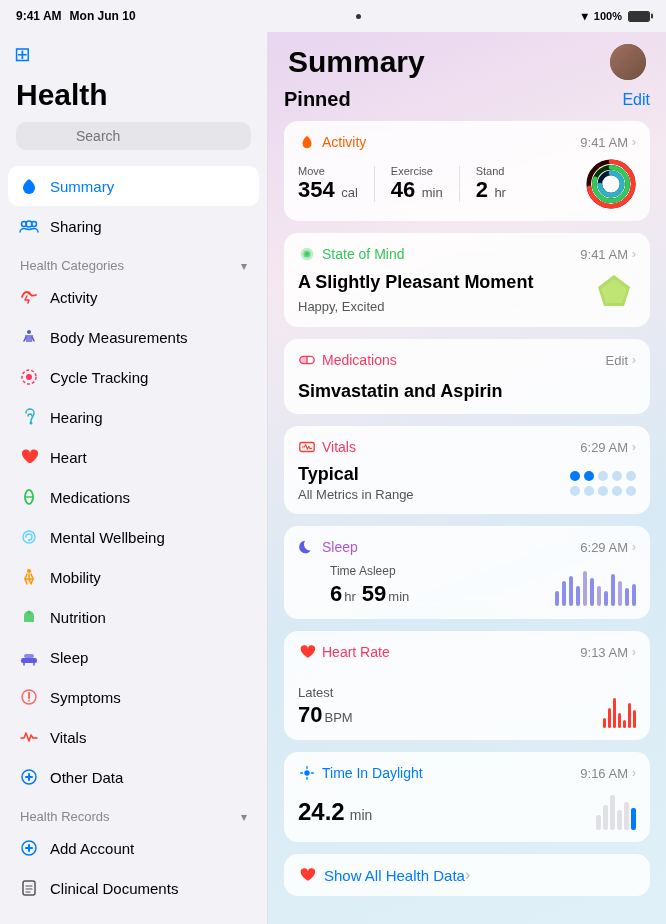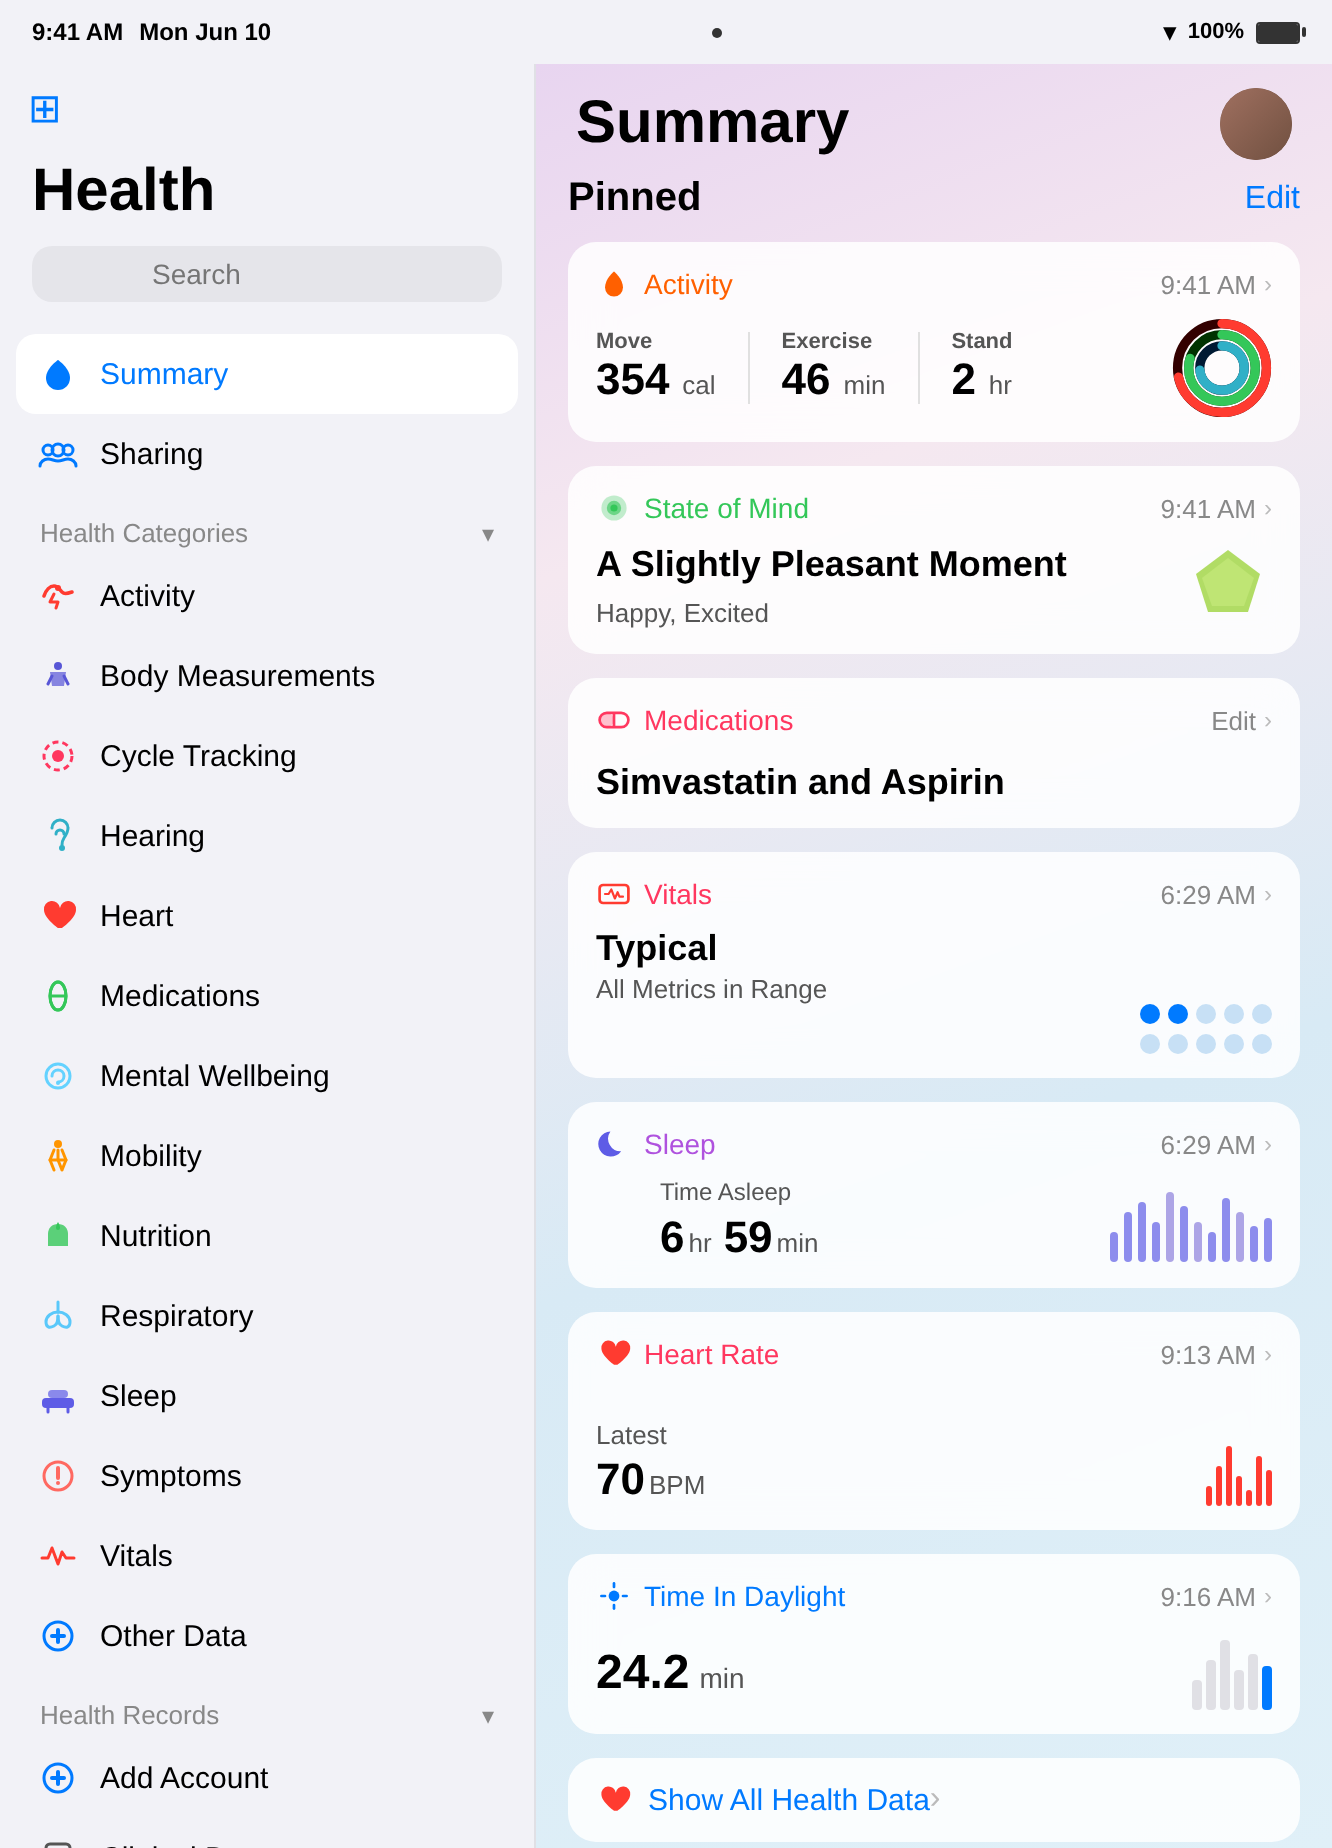--- a/index.html
+++ b/index.html
@@ -249,21 +249,21 @@
       justify-content: space-between;
     }
     .activity-stats {
       display: flex;
       gap: 16px;
     }
     .activity-stat {
       display: flex;
       flex-direction: column;
     }
-    .activity-stat-label { font-size: 11px; color: #555; font-weight: 700; }
+    .activity-stat-label { font-size: 11px; color: #555; font-weight: 400; }
     .activity-stat-value { font-size: 22px; font-weight: 700; color: #000; }
     .activity-stat-unit { font-size: 13px; color: #555; display: inline; margin-left: 2px; }
     .activity-stat-divider {
       width: 1px;
       height: 36px;
       background: #e0e0e0;
       align-self: center;
     }
 
     
@@ -280,22 +280,22 @@
     }
     .mind-title { font-size: 18px; font-weight: 700; color: #000; }
     .mind-subtitle { font-size: 13px; color: #555; margin-top: 6px; }
 
     
     .med-text { font-size: 18px; font-weight: 700; color: #000; margin-top: 12px; }
 
     
     .vitals-content {
       display: flex;
-      justify-content: space-between;
-      flex-direction: column;
+      align-items: center;
+      justify-content: space-between;
     }
     .vitals-title { font-size: 18px; font-weight: 700; color: #000; }
     .vitals-subtitle { font-size: 13px; color: #555; margin-top: 2px; }
 
     
     .sleep-content {
       display: flex;
       align-items: center;
       justify-content: space-between;
       margin-left: 32px;
@@ -571,30 +571,20 @@
         <div class="sidebar-item">
           <div class="sidebar-item-icon">
             <svg width="20" height="20" viewBox="0 0 20 20">
               <path d="M10 3c0 0-1 1.5-1 3a1 1 0 002 0c0-1.5-1-3-1-3z" fill="#34c759"></path>
               <path d="M5 9c0-3 2-5 5-5s5 2 5 5v6H5z" fill="#34c759" opacity="0.8"></path>
             </svg>
           </div>
           <span class="sidebar-item-label">Nutrition</span>
         </div>
 
-        <div class="sidebar-item">
-          <div class="sidebar-item-icon">
-            <svg width="20" height="20" viewBox="0 0 20 20">
-              <path d="M10 3v5" stroke="#5ac8fa" stroke-width="1.5" stroke-linecap="round"></path>
-              <path d="M10 8C7 8 4 10 4 13s2 3 4 2 2-3 2-5" stroke="#5ac8fa" stroke-width="1.5" fill="none" stroke-linecap="round"></path>
-              <path d="M10 8c3 0 6 2 6 5s-2 3-4 2-2-3-2-5" stroke="#5ac8fa" stroke-width="1.5" fill="none" stroke-linecap="round"></path>
-            </svg>
-          </div>
-          <span class="sidebar-item-label">Respiratory</span>
-        </div>
 
         <div class="sidebar-item">
           <div class="sidebar-item-icon">
             <svg width="20" height="20" viewBox="0 0 20 20">
               <rect x="2" y="11" width="16" height="5" rx="2" fill="#5e5ce6"></rect>
               <rect x="5" y="7" width="10" height="4" rx="2" fill="#5e5ce6" opacity="0.7"></rect>
               <line x1="5" y1="16" x2="5" y2="18" stroke="#5e5ce6" stroke-width="1.5" stroke-linecap="round"></line>
               <line x1="15" y1="16" x2="15" y2="18" stroke="#5e5ce6" stroke-width="1.5" stroke-linecap="round"></line>
             </svg>
           </div>

